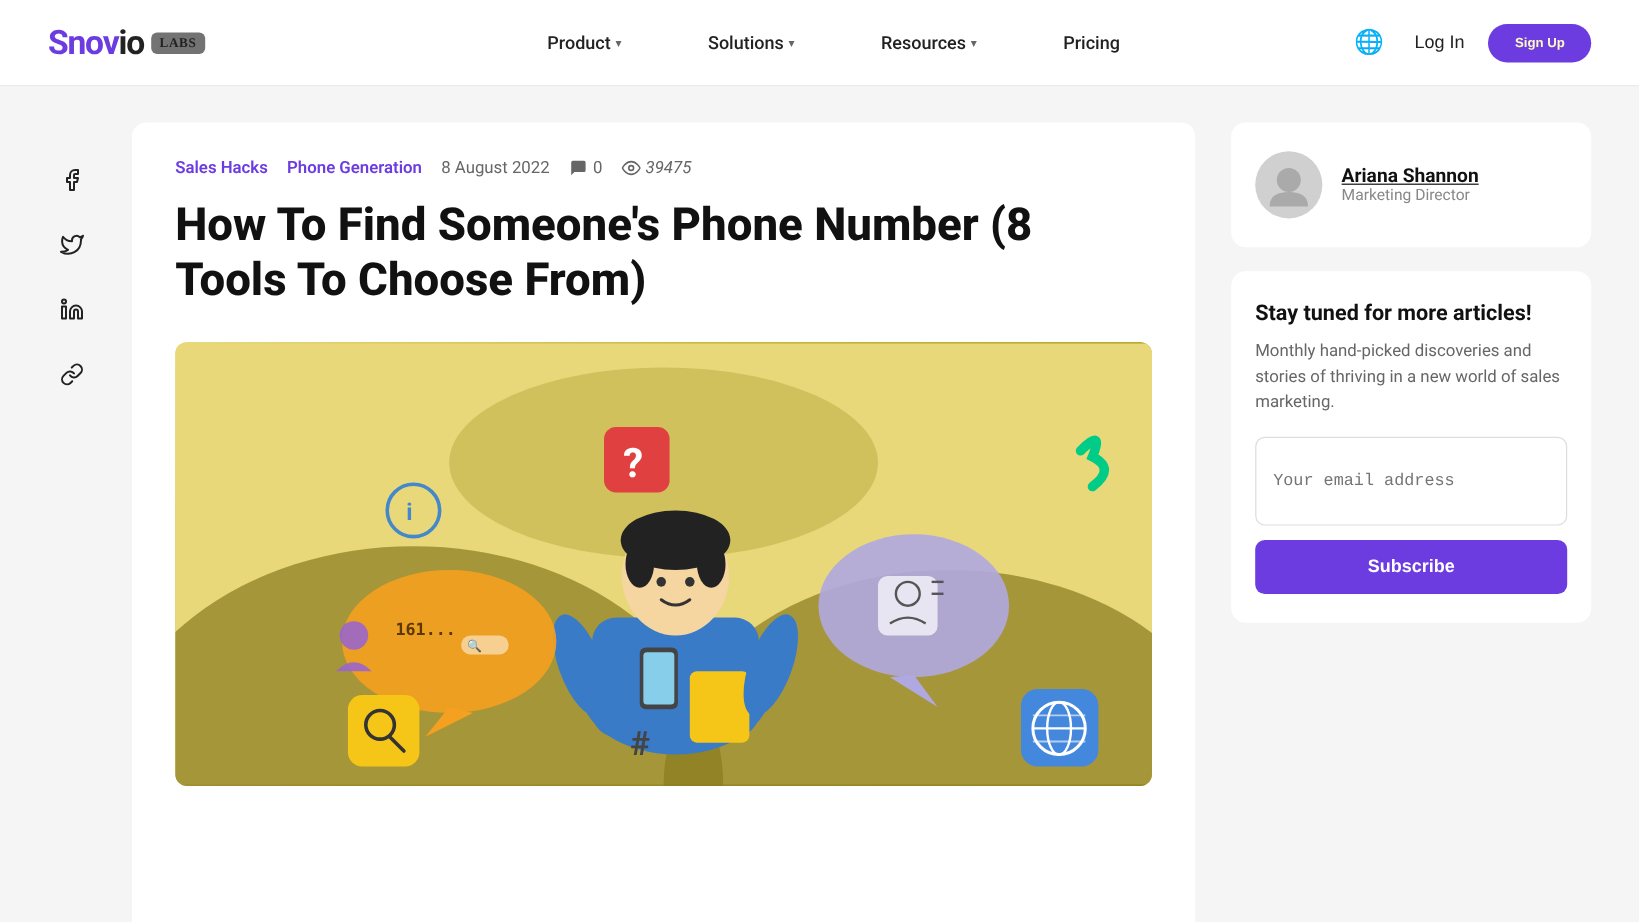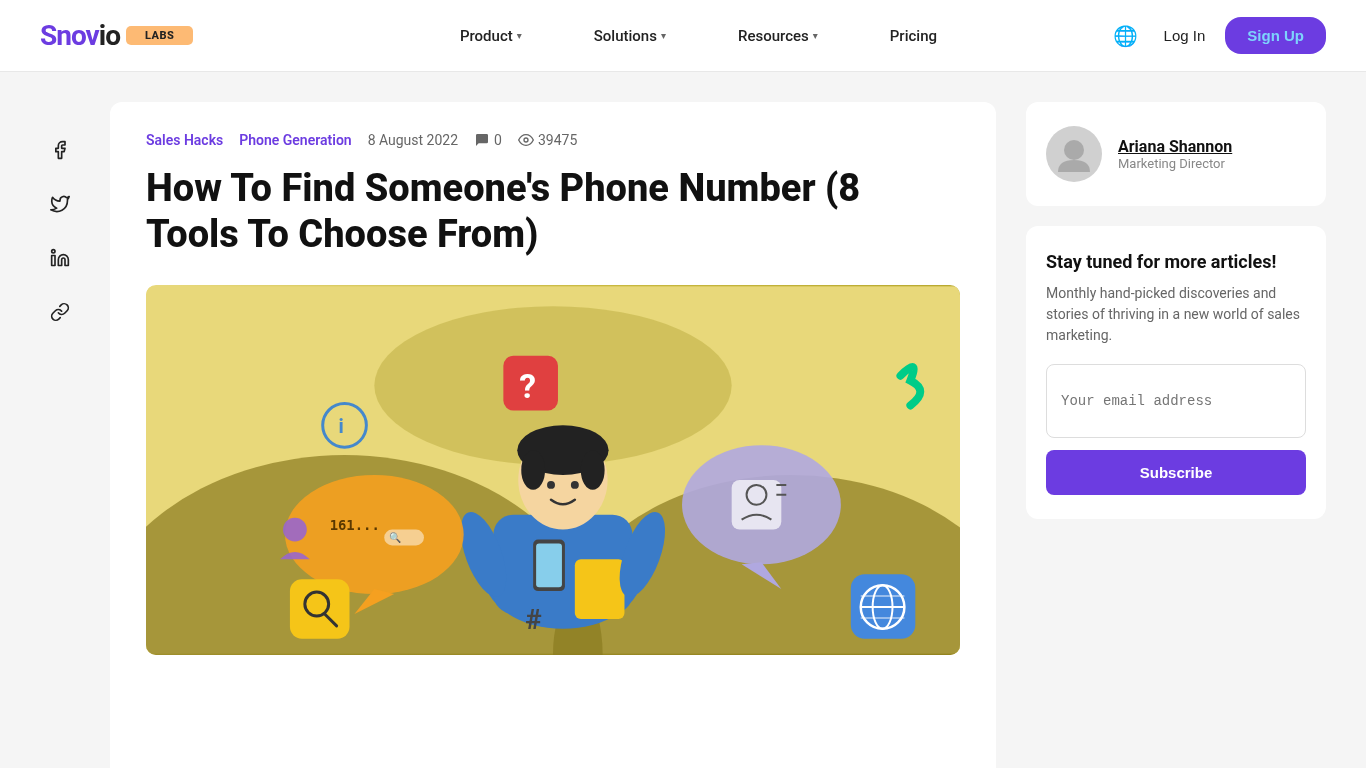--- a/index.html
+++ b/index.html
@@ -12,27 +12,28 @@
       display: flex;
       align-items: center;
       padding: 0 40px;
       height: 72px;
       position: sticky; top: 0; z-index: 100;
     }
     .logo-wrap { display: flex; align-items: center; gap: 6px; margin-right: 60px; }
     .logo-text { font-size: 28px; font-weight: 700; color: #6c3ce1; letter-spacing: -1px; }
     .logo-text span { color: #222; margin-top: 16px; }
     .labs-badge {
-      background: #fdba74;
+      background: #737373;
       color: #222;
       font-size: 11px;
       font-weight: 800;
-      padding: 3px 19px;
+      padding: 3px 7px;
       border-radius: 5px;
       letter-spacing: 0.5px;
+      font-family: Liberation Serif, serif;
     }
     .nav-links { display: flex; align-items: center; gap: 36px; flex: 1; justify-content: center; }
     .nav-item {
       display: flex; align-items: center; gap: 4px;
       font-size: 15px; font-weight: 500; color: #222; cursor: pointer;
       text-decoration: none;
       margin-left: 36px;
     }
     .chevron { font-size: 10px; color: #666; }
     .nav-actions { display: flex; align-items: center; gap: 20px; }
@@ -40,22 +41,22 @@
       background: none; border: none; cursor: pointer;
       width: 36px; height: 36px; display: flex; align-items: center; justify-content: center;
       border-radius: 50%;
     }
     .globe-icon { font-size: 20px; color: #333; }
     .login-btn {
       background: none; border: none; cursor: pointer;
       font-size: 15px; font-weight: 500; color: #222;
     }
     .signup-btn {
-      background: #6c3ce1; color: #7dd3fc; border: none; cursor: pointer;
-      font-size: 15px; font-weight: 600; padding: 10px 22px; border-radius: 16px;
+      background: #6c3ce1; color: #fef9c3; border: none; cursor: pointer;
+      font-size: 11px; font-weight: 600; padding: 10px 22px; border-radius: 16px;
     }
 
     
     .page-wrap {
       max-width: 1366px;
       margin: 0 auto;
       padding: 30px 40px;
       display: flex;
       gap: 30px;
       background: #f5f5f5;
@@ -94,21 +95,21 @@
       flex-wrap: wrap;
     }
     .tag-sales {
       color: #6c3ce1; font-weight: 600; font-size: 14px; cursor: pointer;
     }
     .tag-lead {
       color: #6c3ce1; font-weight: 600; font-size: 14px; cursor: pointer;
     }
     .meta-date { color: #666; font-size: 14px; }
     .meta-comments { display: flex; align-items: center; gap: 4px; color: #666; font-size: 14px; }
-    .meta-views { display: flex; align-items: center; gap: 4px; color: #666; font-size: 14px; }
+    .meta-views { display: flex; align-items: center; gap: 4px; color: #666; font-size: 14px; font-style: italic; }
     .article-title {
       font-size: 38px;
       font-weight: 800;
       line-height: 1.2;
       color: #111;
       margin-bottom: 28px;
       max-width: 820px;
     }
     .article-hero {
       width: 100%;

